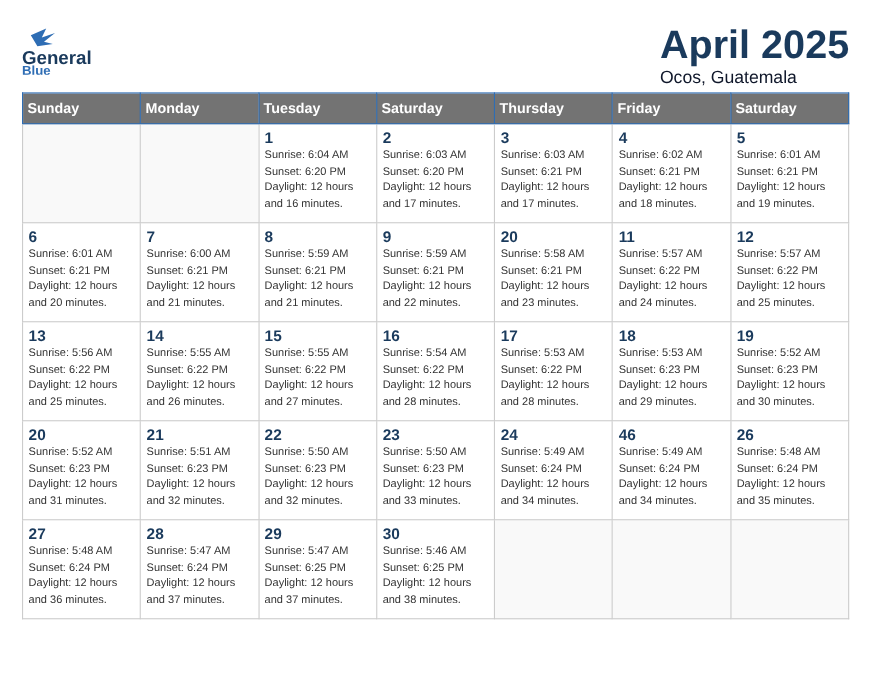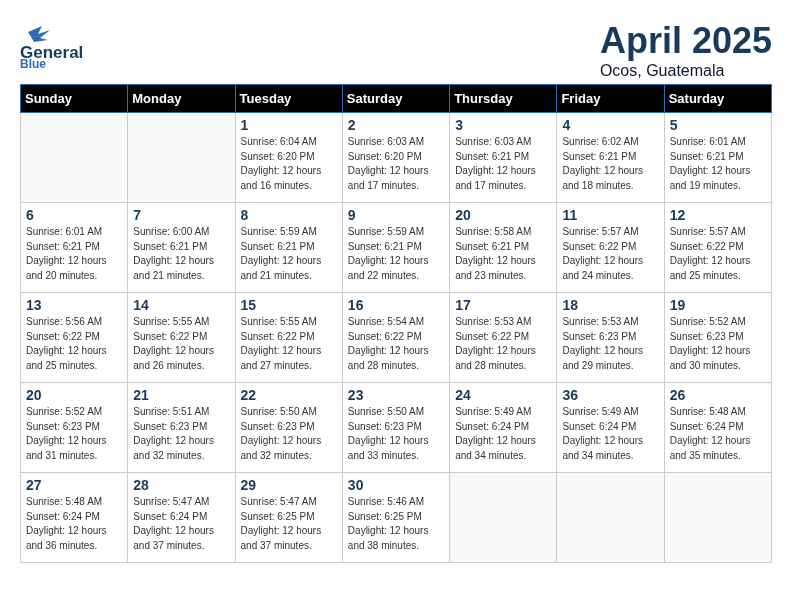--- a/index.html
+++ b/index.html
@@ -26,21 +26,21 @@
     .location {
       font-size: 16px;
       color: #0f172a;
     }
     .calendar {
       width: 100%;
       border-collapse: collapse;
       font-size: 11px;
     }
     .calendar th {
-      background: #000000;
+      background: #737373;
       color: #fff;
       padding: 6px 4px;
       text-align: left;
       font-size: 13px;
       font-weight: bold;
       border: 1px solid #2e6db4;
     }
     .calendar td {
       border: 1px solid #ccc;
       vertical-align: top;
@@ -207,21 +207,21 @@
         </td>
         <td>
           <div class="day-num">23</div>
           <div class="day-info">Sunrise: 5:50 AM<br>Sunset: 6:23 PM<br>Daylight: 12 hours and 33 minutes.</div>
         </td>
         <td>
           <div class="day-num">24</div>
           <div class="day-info">Sunrise: 5:49 AM<br>Sunset: 6:24 PM<br>Daylight: 12 hours and 34 minutes.</div>
         </td>
         <td>
-          <div class="day-num">36</div>
+          <div class="day-num">46</div>
           <div class="day-info">Sunrise: 5:49 AM<br>Sunset: 6:24 PM<br>Daylight: 12 hours and 34 minutes.</div>
         </td>
         <td>
           <div class="day-num">26</div>
           <div class="day-info">Sunrise: 5:48 AM<br>Sunset: 6:24 PM<br>Daylight: 12 hours and 35 minutes.</div>
         </td>
       </tr>
       <tr>
         <td>
           <div class="day-num">27</div>

